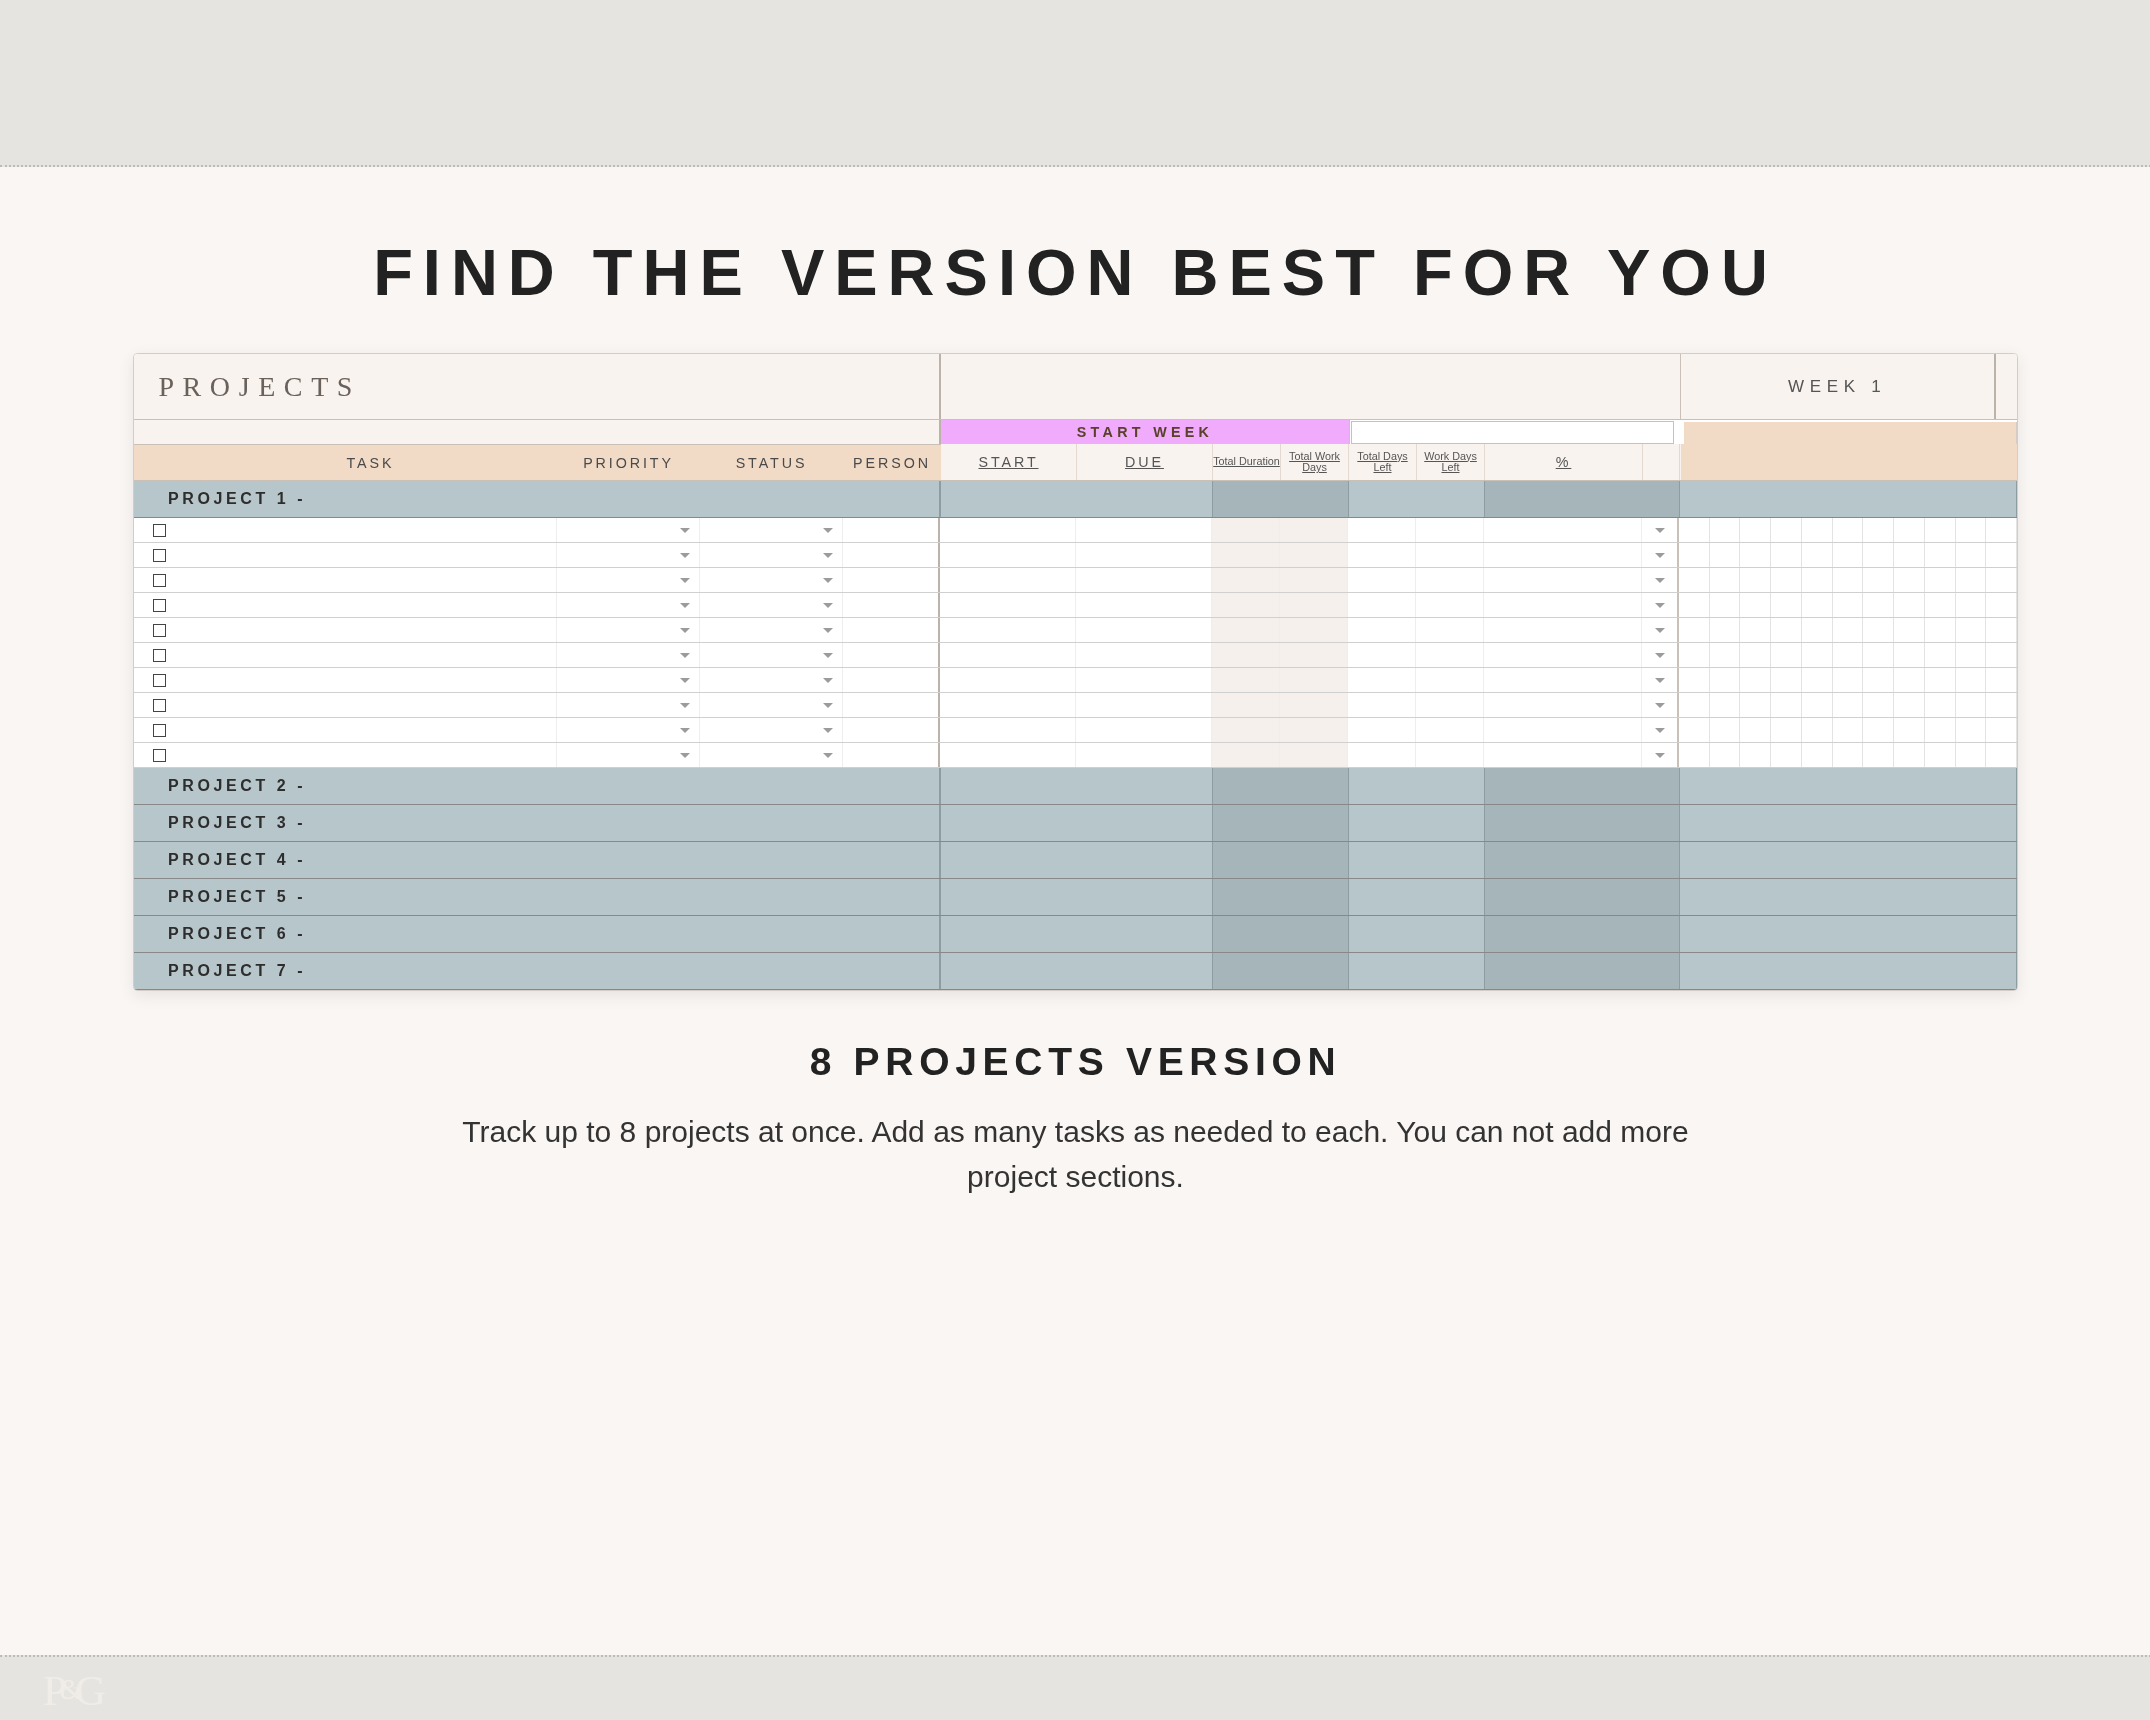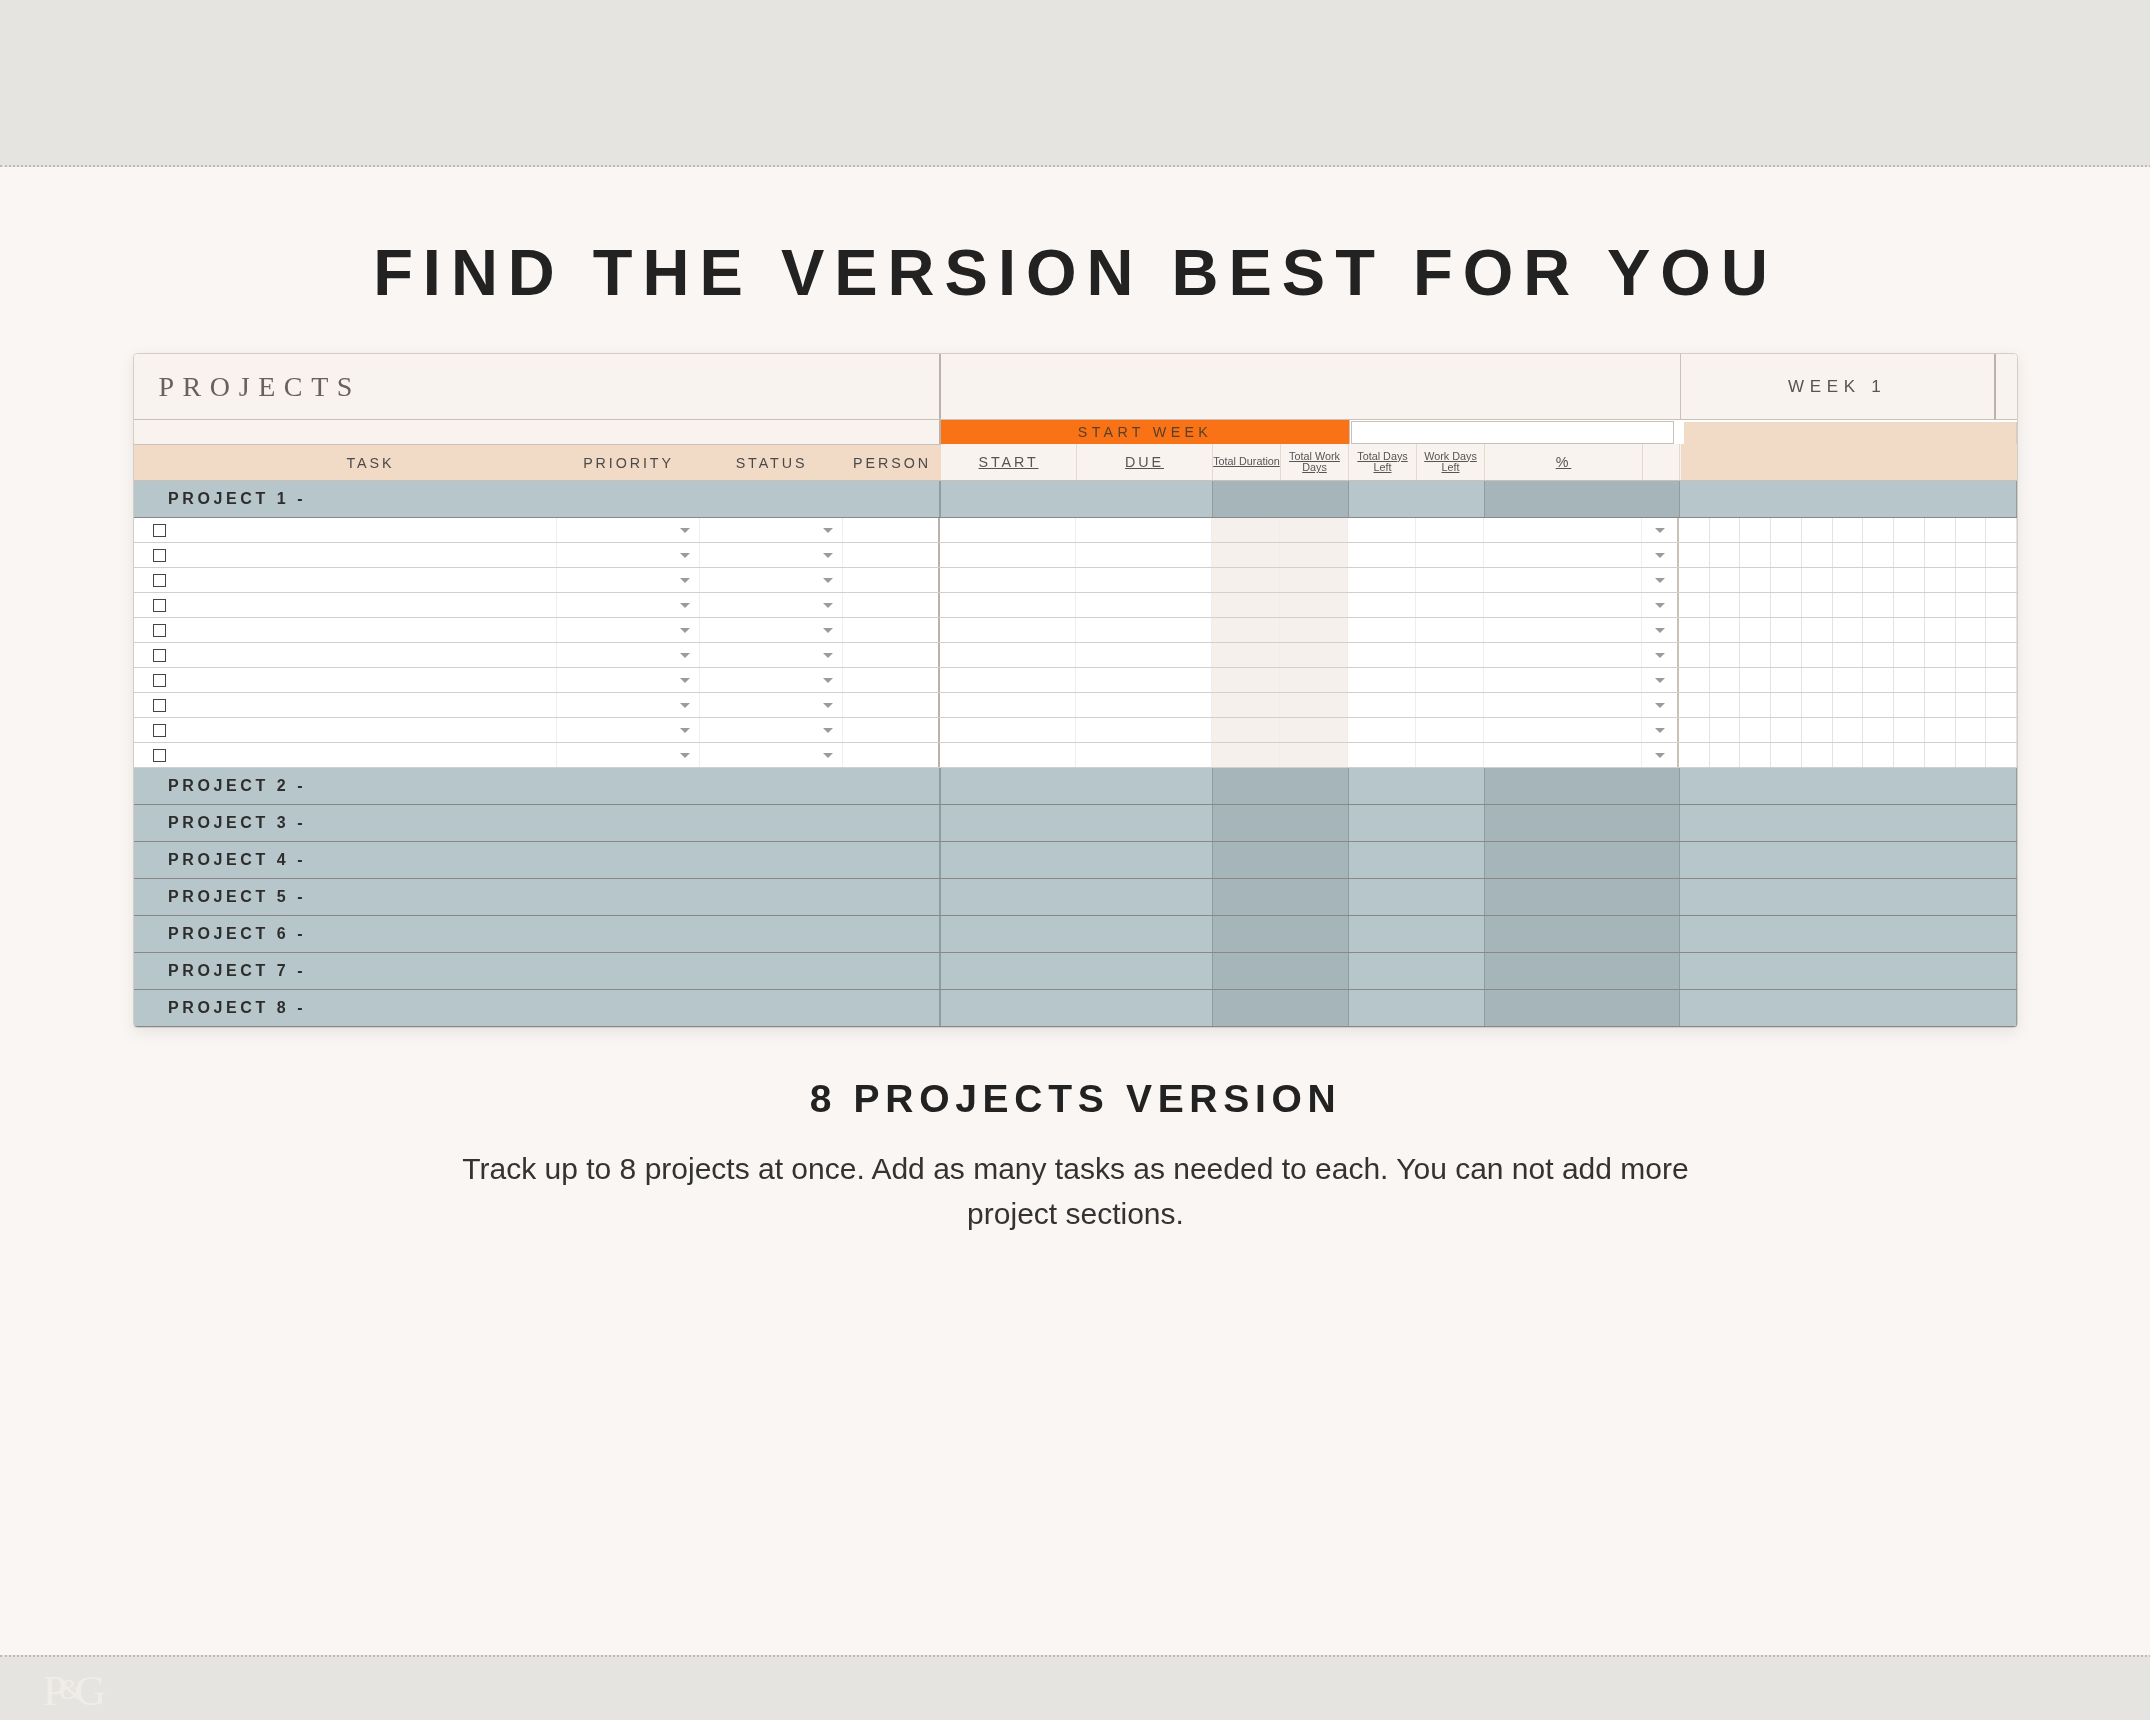--- a/index.html
+++ b/index.html
@@ -57,26 +57,27 @@
       letter-spacing: 5.7px;
       color: #555;
       border-right: 2.2px solid #bbb2a9;
     }
     .stub-right { width: 21.5px; }
     
     .startweek-row { display: flex; height: 24.4px; }
     .sw-left { flex: 0 0 807px; background: #f8f3ef; border-right: 2.2px solid #bbb2a9; }
     .sw-banner {
       flex: 0 0 409px;
-      background: #f97316;
+      background: #f0abfc;
       color: #584029;
       font-size: 14.3px;
       letter-spacing: 4.3px;
       display: flex; align-items: center; justify-content: center;
       border-right: 1.4px solid #c9c0b7;
+      font-weight: bold;
     }
     .sw-input {
       flex: 0 0 323px;
       background: #fff;
       border: 1.4px solid #c9c0b7;
       margin: 1.4px 1.4px 0 1.4px;
     }
     .sw-gap2 { flex: 0 0 8.6px; }
     .sw-tan { flex: 1; background: #f2dbc6; margin-top: 2.2px; border-right: 1.4px solid #d5ccc5; }
     
@@ -608,28 +609,20 @@
           <div class="pc pc5"></div>
         </div>
         <div class="proj-row">
           <div class="plabel">PROJECT 7 -</div>
           <div class="pc pc1"></div>
           <div class="pc pc2"></div>
           <div class="pc pc3"></div>
           <div class="pc pc4"></div>
           <div class="pc pc5"></div>
         </div>
-        <div class="proj-row">
-          <div class="plabel">PROJECT 8 -</div>
-          <div class="pc pc1"></div>
-          <div class="pc pc2"></div>
-          <div class="pc pc3"></div>
-          <div class="pc pc4"></div>
-          <div class="pc pc5"></div>
-        </div>
       </div>
 
   </div>
 
   <div class="caption-block">
     <div class="version-title">8 PROJECTS VERSION</div>
     <div class="version-desc">Track up to 8 projects at once. Add as many tasks as needed to each. You can not add more project sections.</div>
   </div>
 
 </div>

